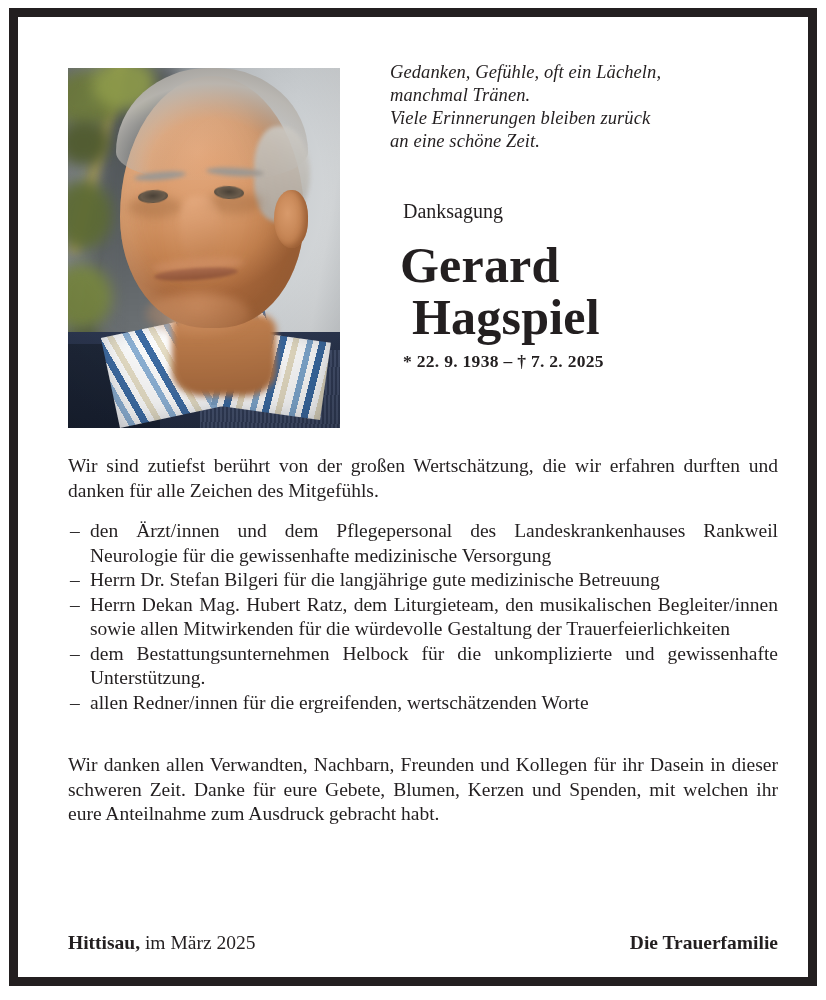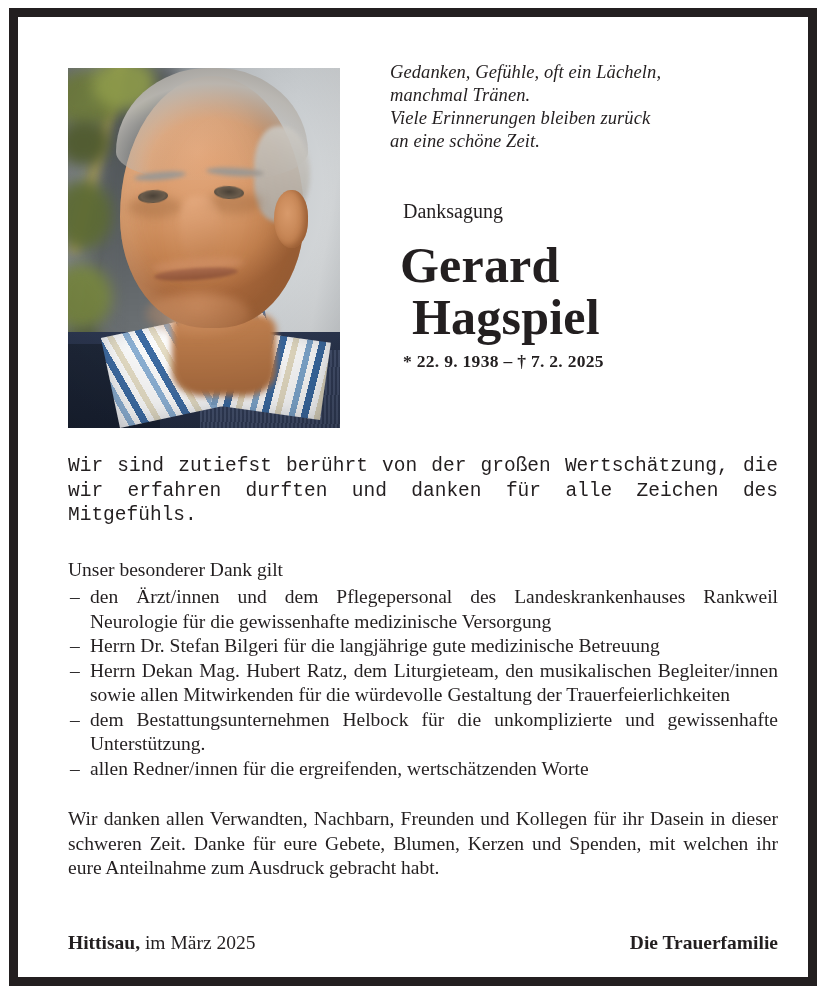--- a/index.html
+++ b/index.html
@@ -321,23 +321,23 @@
     right: 30px;
     color: #231f20;
   }
   .para {
     margin: 0 0 0 0;
     font-size: 19.5px;
     line-height: 24.5px;
     text-align: justify;
     text-justify: inter-word;
   }
-  .para.p-intro { margin-bottom: 30px; font-family: Liberation Mono, monospace; }
+  .para.p-intro { margin-bottom: 16px; }
   .para.p-lead  { margin-bottom: 3px; text-align: left; }
-  .para.p-close { margin-top: 26px; }
+  .para.p-close { margin-top: 38px; }
 
   ul.thanks-list {
     list-style: none;
     margin: 0;
     padding: 0;
   }
   ul.thanks-list li {
     position: relative;
     padding-left: 22px;
     font-size: 19.5px;
@@ -416,21 +416,20 @@
 Viele Erinnerungen bleiben zurück
 an eine schöne Zeit.</p>
         <p class="danksagung">Danksagung</p>
         <h1 class="deceased-name"><span>Gerard</span><span class="line2">Hagspiel</span></h1>
         <p class="dates">* 22. 9. 1938 – † 7. 2. 2025</p>
       </div>
     </div>
 
     <div class="body-copy">
       <p class="para p-intro">Wir sind zutiefst berührt von der großen Wertschätzung, die wir erfahren durften und danken für alle Zeichen des Mitgefühls.</p>
-      <p class="para p-lead">Unser besonderer Dank gilt</p>
       <ul class="thanks-list">
         <li>den Ärzt/innen und dem Pflegepersonal des Landeskrankenhauses Rankweil Neurologie für die gewissenhafte medizinische Versorgung</li>
         <li>Herrn Dr. Stefan Bilgeri für die langjährige gute medizinische Betreuung</li>
         <li>Herrn Dekan Mag. Hubert Ratz, dem Liturgieteam, den musikalischen Begleiter/innen sowie allen Mitwirkenden für die würdevolle Gestaltung der Trauerfeierlichkeiten</li>
         <li>dem Bestattungsunternehmen Helbock für die unkomplizierte und gewissenhafte Unterstützung.</li>
         <li>allen Redner/innen für die ergreifenden, wertschätzenden Worte</li>
       </ul>
       <p class="para p-close">Wir danken allen Verwandten, Nachbarn, Freunden und Kollegen für ihr Dasein in dieser schweren Zeit. Danke für eure Gebete, Blumen, Kerzen und Spenden, mit welchen ihr eure Anteilnahme zum Ausdruck gebracht habt.</p>
     </div>
 

